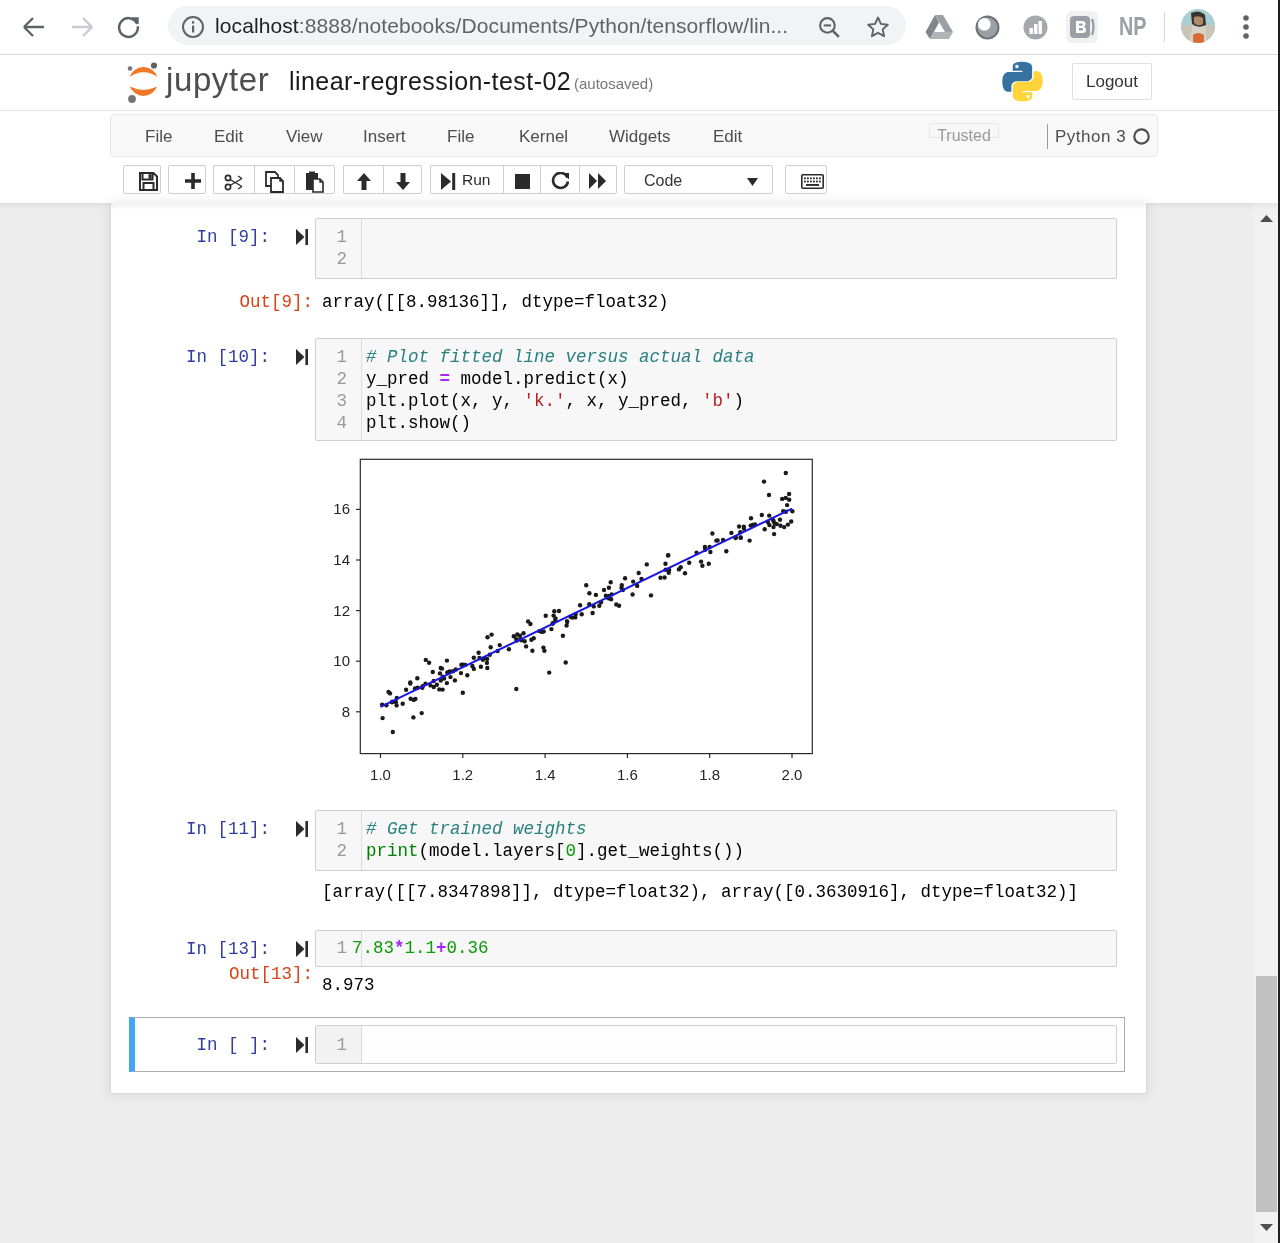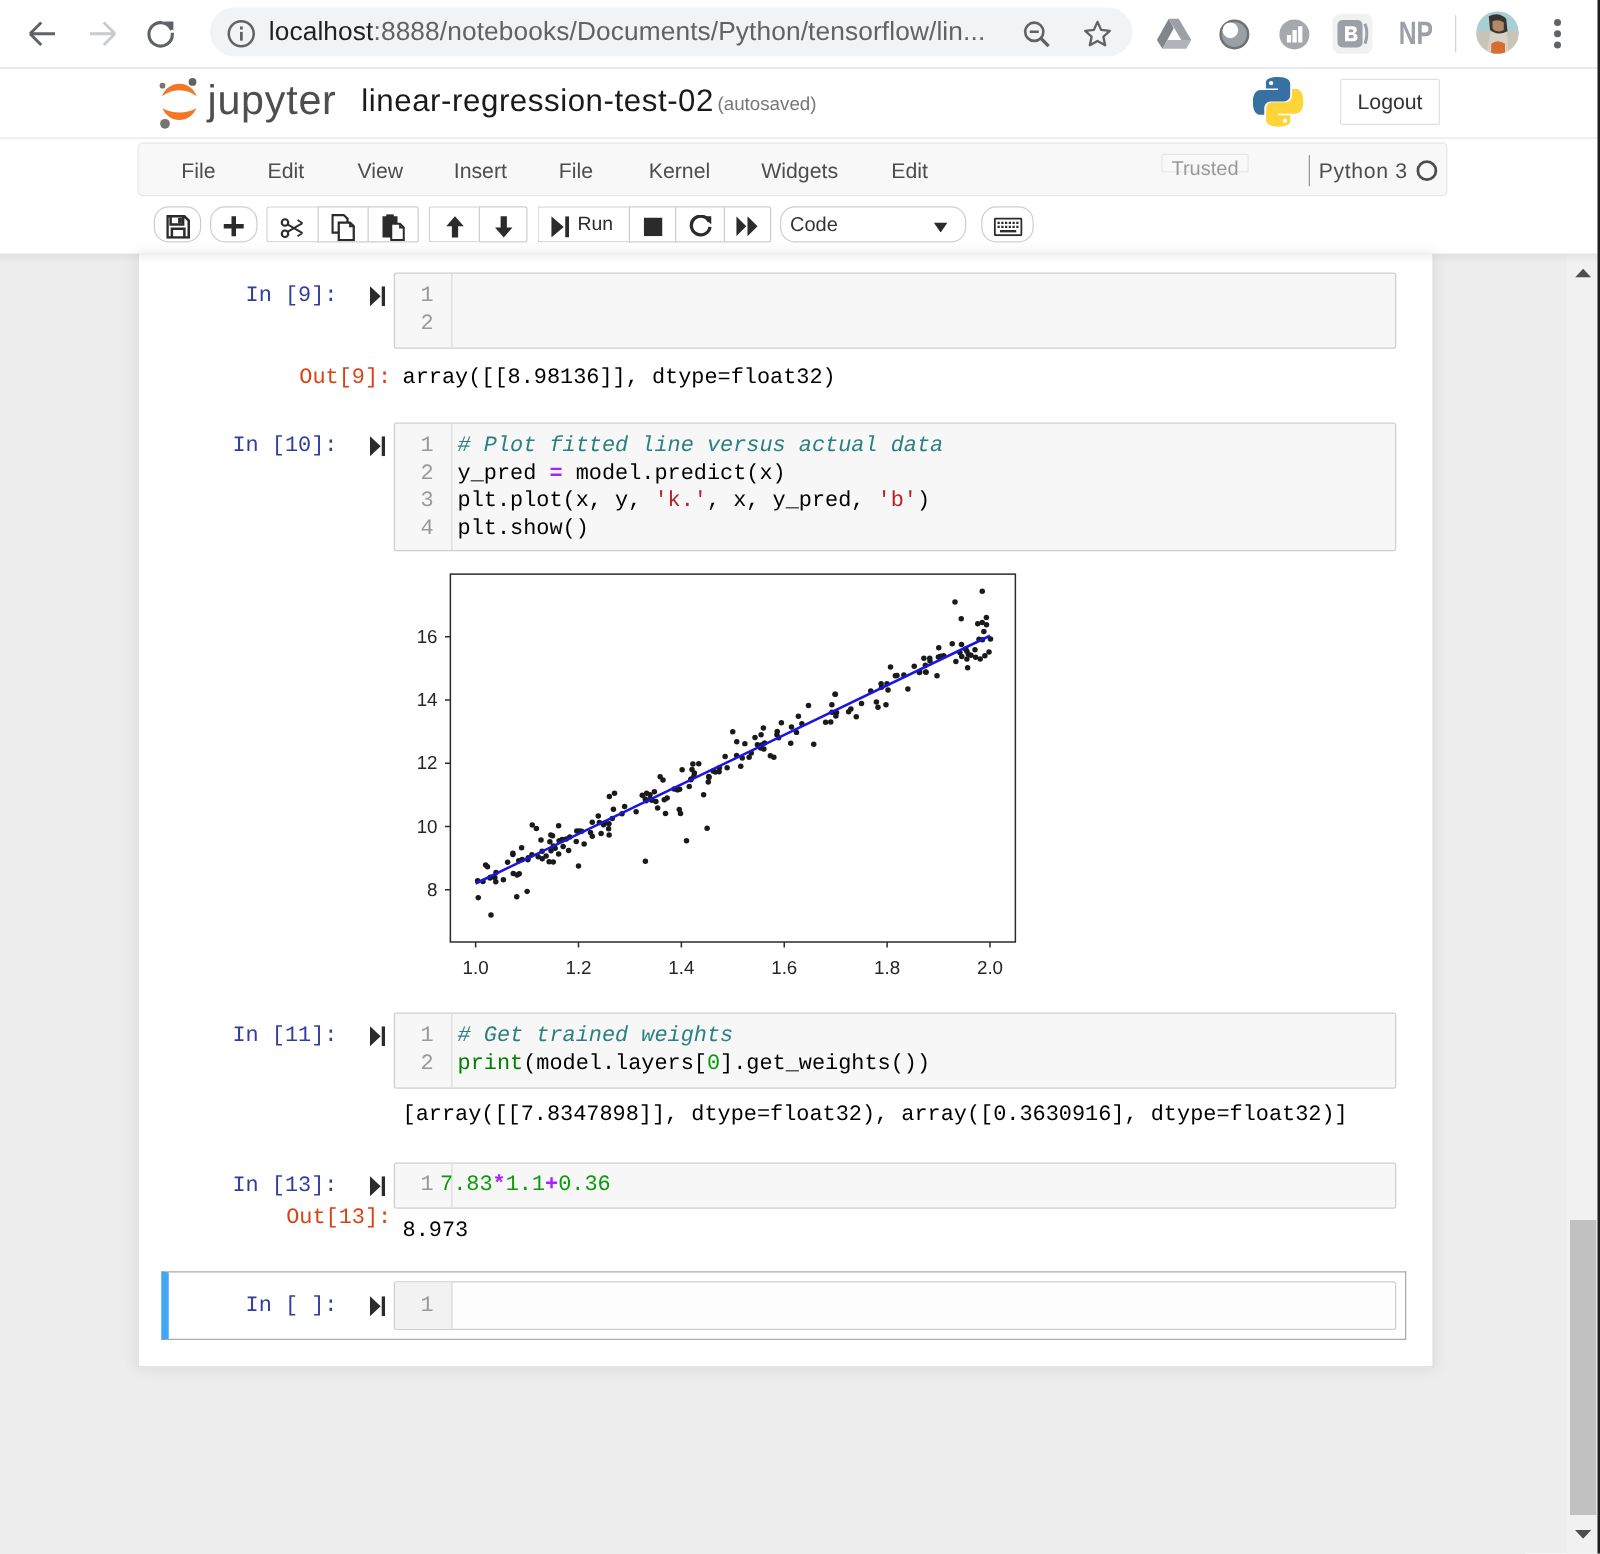--- a/index.html
+++ b/index.html
@@ -28,21 +28,21 @@
   border-radius:2px; font-size:16px; color:#999; text-align:center; line-height:24px; }
 #ksep { position:absolute; left:936px; top:9px; width:1px; height:25px; background:#999; }
 #kname { position:absolute; left:944px; top:12px; font-size:17px; color:#4d4d4d; letter-spacing:0.5px; }
 
 #toolbar { position:absolute; left:0; top:159px; width:1280px; height:43px; background:#fff; }
 #toolbar-border { position:absolute; left:0; top:203px; width:1280px; height:1px; background:#e2e2e2; }
 .tbtn { position:absolute; top:6px; height:29px; background:#fff; border:1px solid #cfcfcf; }
 .tgl { border-radius:2px 0 0 2px; border-right:none; }
 .tgm { border-radius:0; border-right:none; }
 .tgr { border-radius:0 2px 2px 0; }
-.tsingle { border-radius:12px; }
+.tsingle { border-radius:2px;padding-left:12px; }
 .tbtn svg { display:block; margin:auto; }
 
 #site { position:absolute; left:0; top:203px; width:1280px; height:1040px; background:#ededed; }
 #topshadow { position:absolute; left:0; top:0; width:1280px; height:7px;
   background:linear-gradient(rgba(0,0,0,0.055), rgba(0,0,0,0)); }
 #nb { position:absolute; left:110px; top:0px; width:1037px; height:891px; background:#fff;
   border:1px solid #d9d9d9; border-top:none; box-shadow:0 0 10px 1px rgba(80,80,80,0.12); }
 
 .mono { font-family:"Liberation Mono", monospace; font-size:17.5px; line-height:22px; white-space:pre; }
 .inprompt { position:absolute; width:160px; text-align:right; color:#303f9f; }

